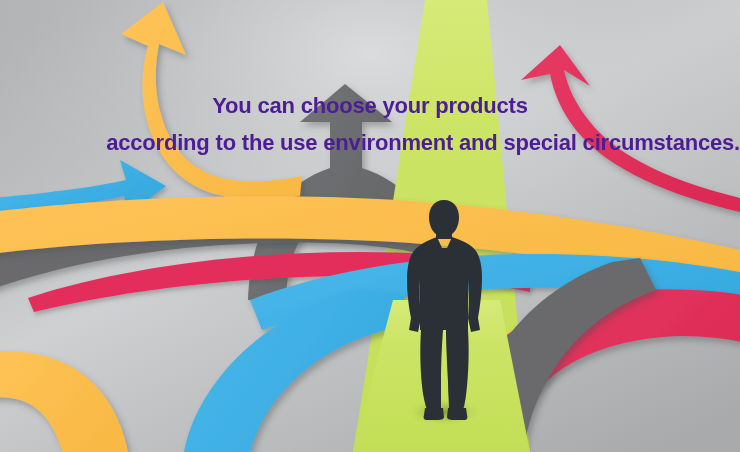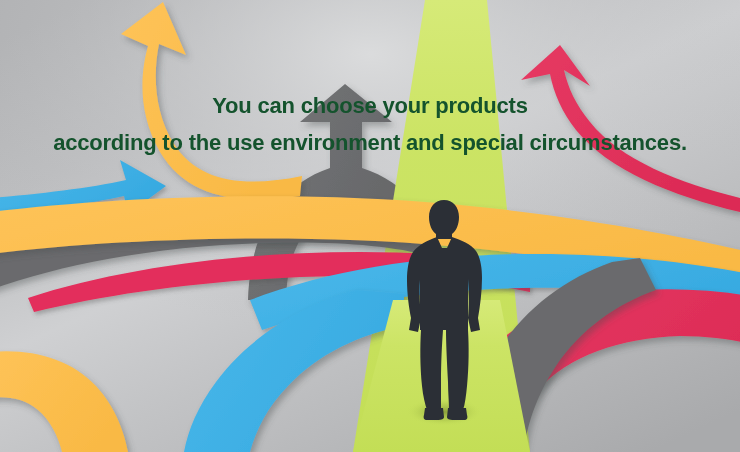--- a/index.html
+++ b/index.html
@@ -29,38 +29,38 @@
   .headline {
     position: absolute;
     left: 0;
     top: 0;
     width: 740px;
     height: 452px;
     pointer-events: none;
   }
   .headline-line {
     position: absolute;
-    color: #14532d;
+    color: #4c1d95;
     font-family: "Liberation Sans", sans-serif;
     font-weight: bold;
     letter-spacing: -0.2px;
     white-space: nowrap;
   }
   .headline-line-1 {
     top: 93px;
     left: 0;
     width: 740px;
     text-align: center;
     font-size: 22px;
   }
   .headline-line-2 {
     top: 130px;
     left: 0;
     width: 740px;
-    text-align: center;
+    text-align: right;
     font-size: 22px;
   }
 </style>
 </head>
 <body>
 
 <div id="banner">
 
   <svg class="layer" viewBox="0 0 740 452" preserveAspectRatio="none" xmlns="http://www.w3.org/2000/svg">
     <defs>

